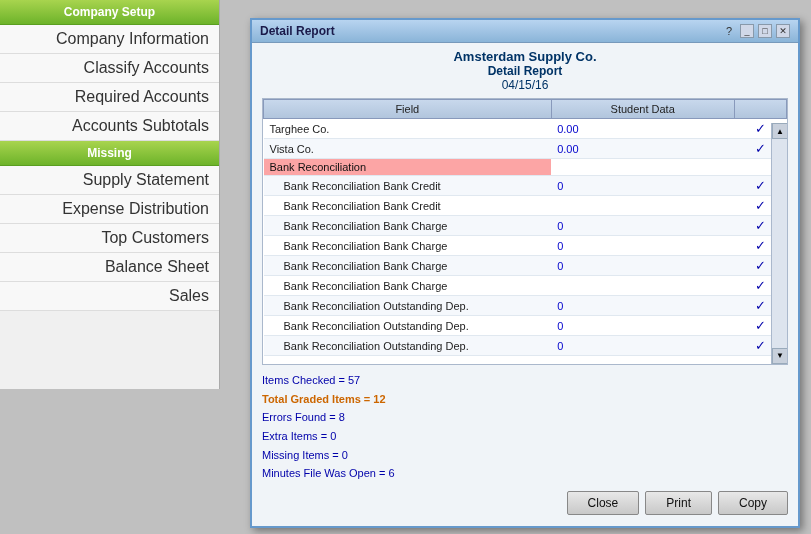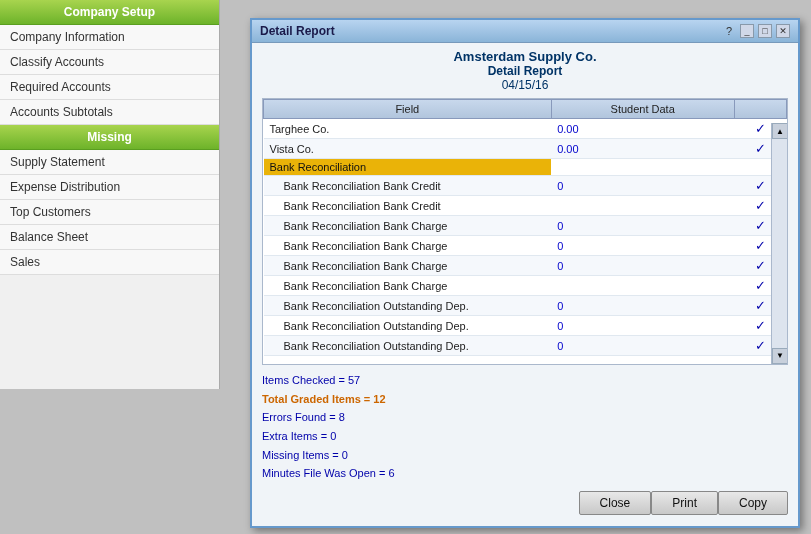--- a/index.html
+++ b/index.html
@@ -32,21 +32,22 @@
       font-size: 12px;
       border-bottom: 1px solid #5a9e20;
     }
 
     .sidebar-item {
       padding: 5px 10px;
       border-bottom: 1px solid #ddd;
       cursor: pointer;
       background: #f8f8f8;
       color: #333;
-      font-size: 12px;
+      font-size: 16px;
+      text-align: right;
     }
 
     
     .dialog {
       position: absolute;
       left: 250px; top: 18px;
       width: 550px;
       height: 510px;
       background: #f0f4f8;
       border: 2px solid #6699cc;
@@ -170,21 +171,21 @@
 
     .report-table tbody td.check {
       text-align: center;
       color: #0000aa;
       font-size: 13px;
     }
 
     .report-table tbody td.section-header {
       font-weight: normal;
       color: #111;
-      background: #eab308;
+      background: #fca5a5;
     }
 
     .report-table tbody td.indented {
       padding-left: 20px;
     }
 
     
     .scroll-area {
       position: absolute;
       right: 0; top: 24px;
@@ -222,20 +223,21 @@
 
     .stat-line.orange {
       color: #cc6600;
       font-weight: bold;
     }
 
     
     .button-row {
       display: flex;
       justify-content: flex-end;
+      gap: 6px;
       margin-top: 8px;
     }
 
     .btn {
       padding: 4px 20px;
       background: linear-gradient(to bottom, #e8e8e8, #c8c8c8);
       border: 1px solid #888;
       border-radius: 2px;
       font-size: 12px;
       cursor: pointer;

